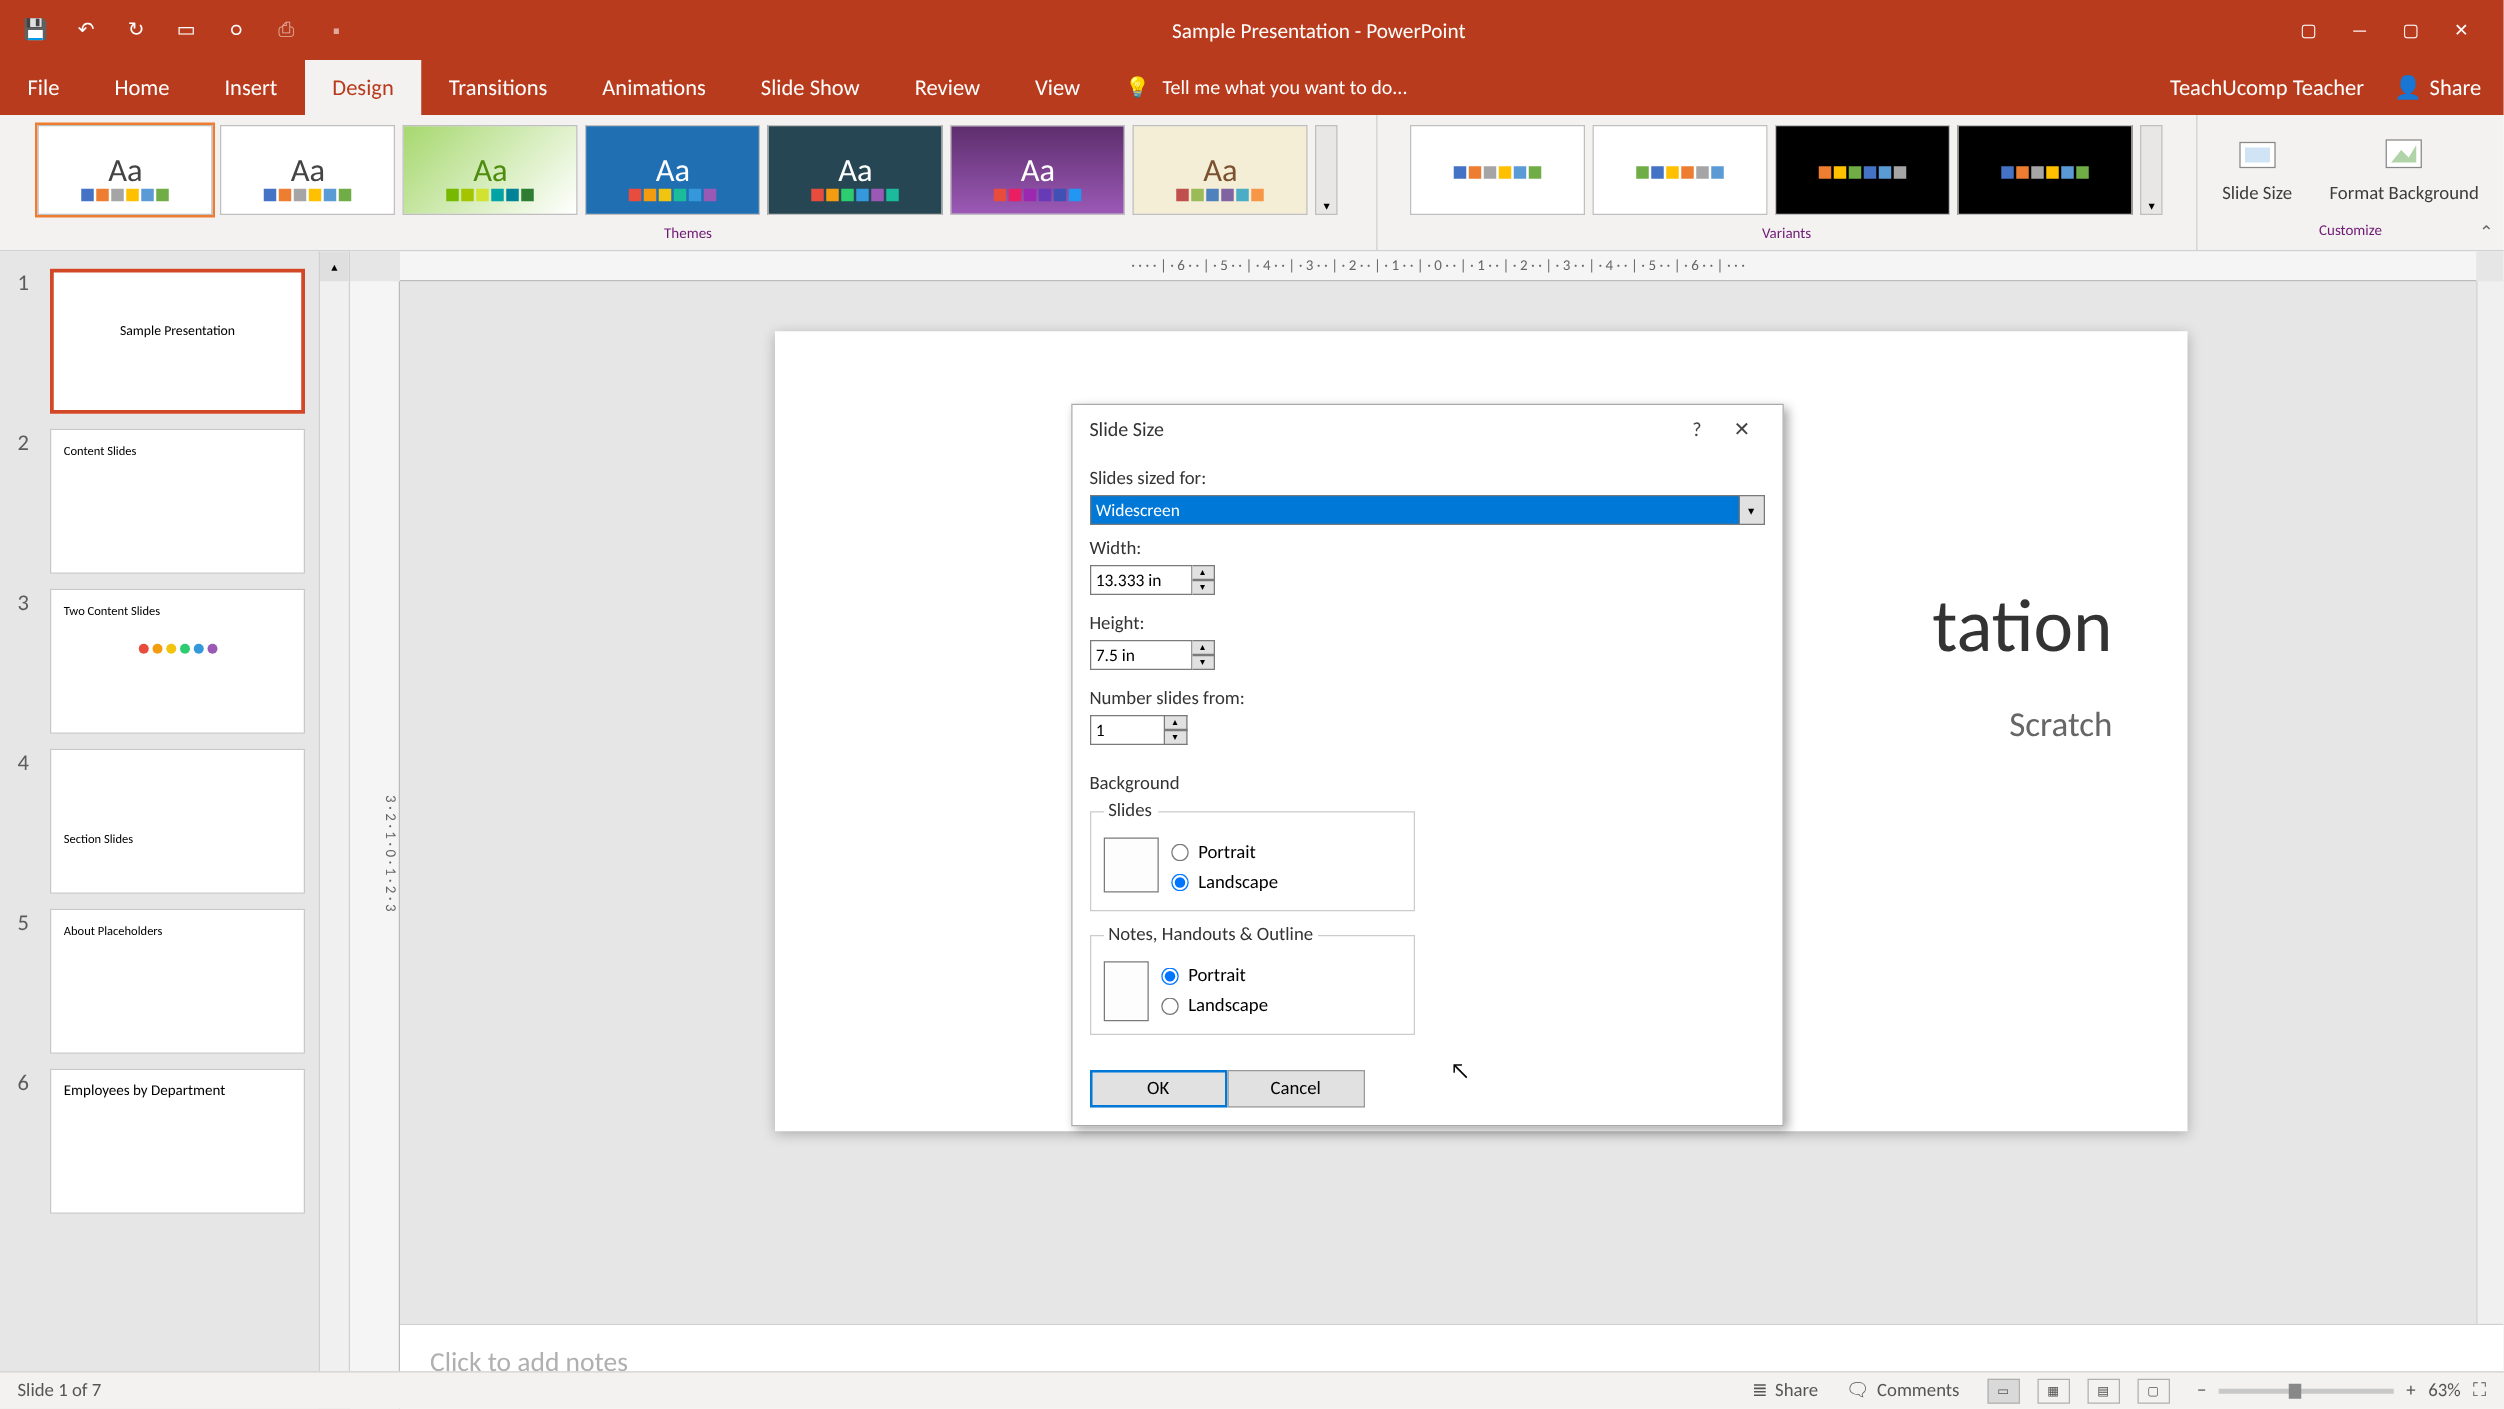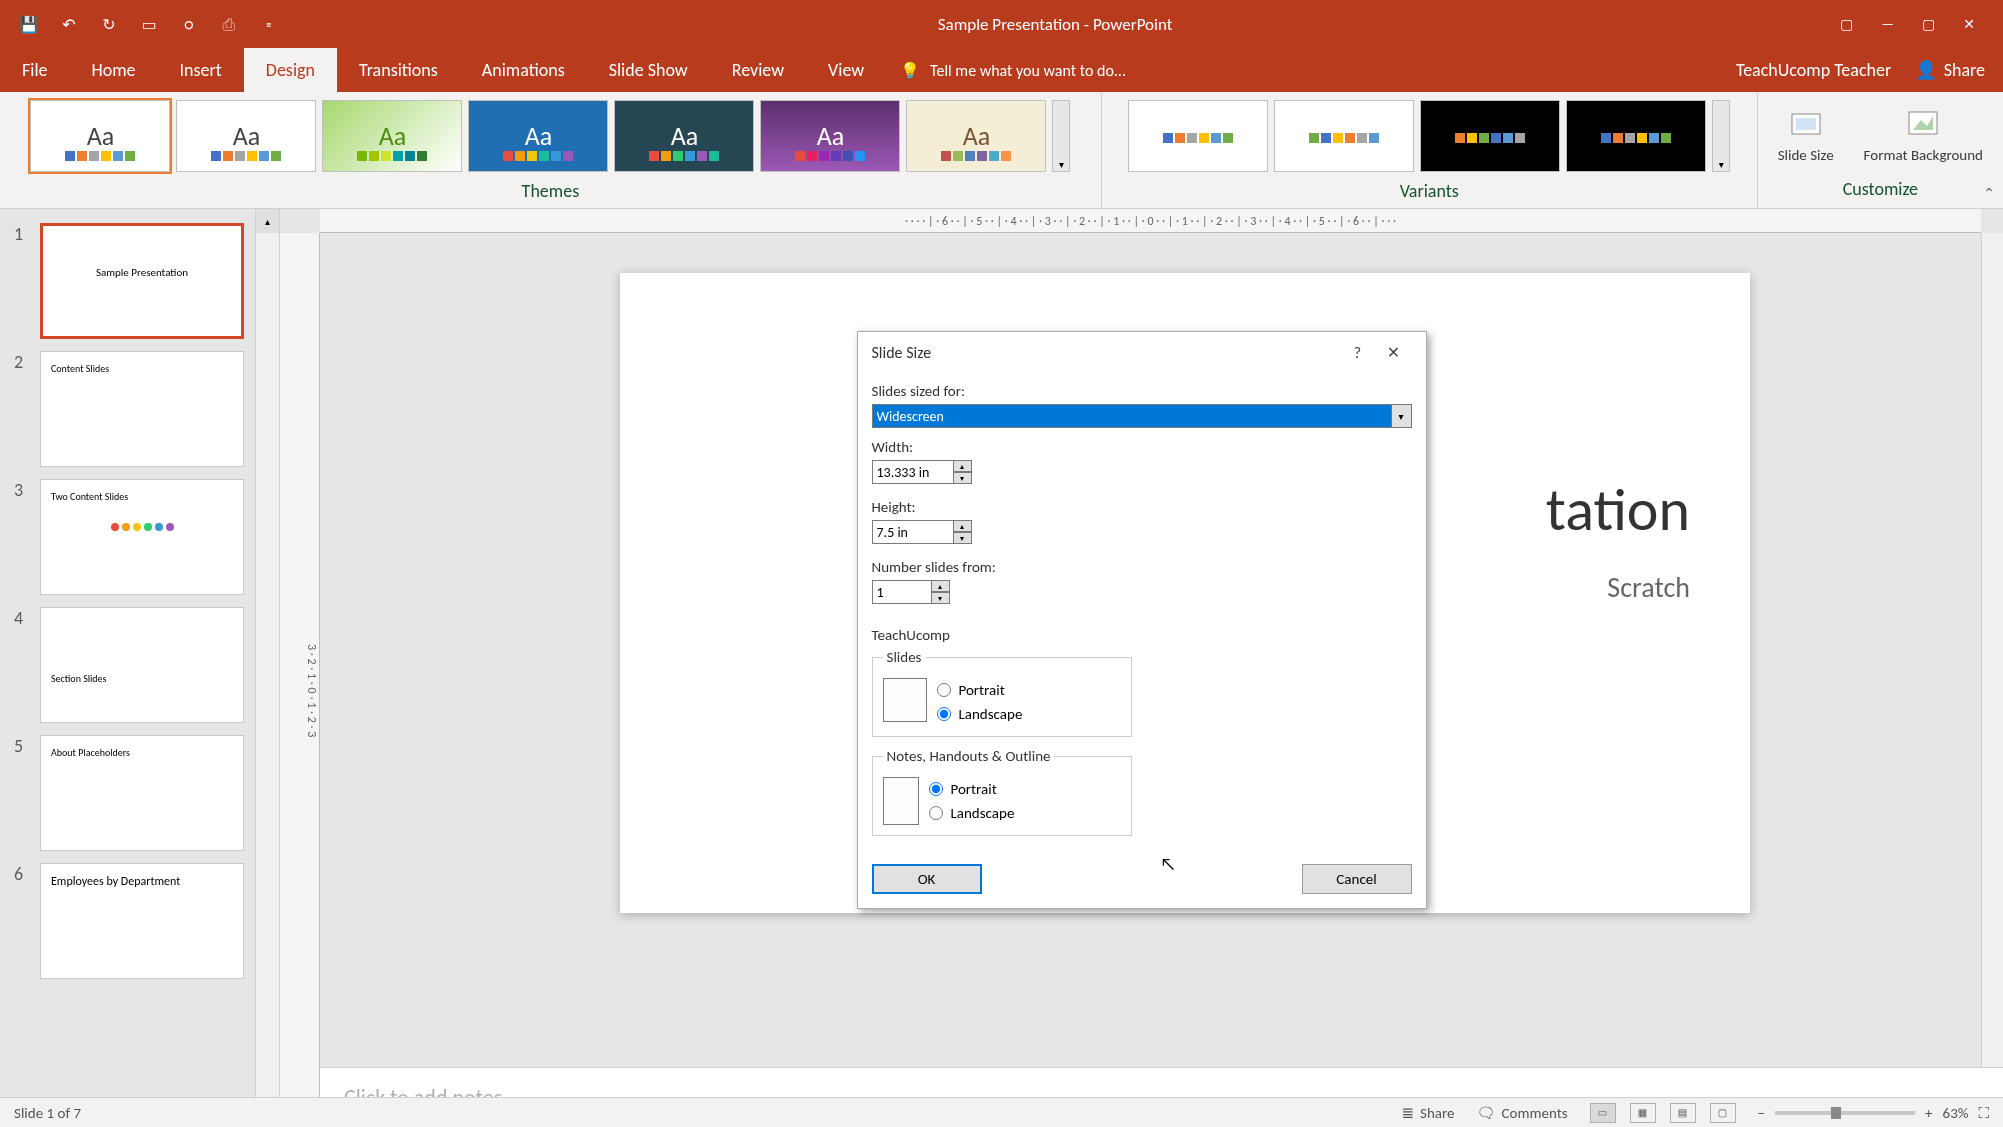--- a/index.html
+++ b/index.html
@@ -16,21 +16,21 @@
 .ribbon-tabs { height: 44px; background: #B83B1D; display: flex; align-items: stretch; }
 .tab { padding: 0 22px; display: flex; align-items: center; color: #fff; font-size: 18px; cursor: pointer; }
 .tab.active { background: #f3f2f1; color: #B83B1D; }
 .tell-me { flex: 1; display: flex; align-items: center; gap: 10px; color: #fff; padding-left: 14px; font-size: 16px; }
 .user-area { display: flex; align-items: center; gap: 24px; color: #fff; padding-right: 18px; font-size: 18px; }
 
 
 .ribbon { display: flex; border-bottom: 1px solid #d0d0d0; background: #f3f2f1; position: relative; }
 .ribbon-group { display: flex; flex-direction: column; align-items: center; border-right: 1px solid #d0d0d0; padding: 4px 6px 2px; }
 .group-row { display: flex; gap: 6px; padding: 4px 2px; align-items: center; }
-.group-label { font-size: 18px; color: #14532d; padding: 4px 0; }
+.group-label { font-size: 12px; color: #701a75; padding: 4px 0; }
 .theme-thumb { width: 140px; height: 72px; border: 1px solid #bfbfbf; background: #fff; display: flex; flex-direction: column; justify-content: center; align-items: center; position: relative; cursor: pointer; }
 .theme-thumb.sel { box-shadow: 0 0 0 2px #ed7d31; }
 .aa { font-size: 26px; }
 .color-strip { position: absolute; bottom: 10px; left: 0; right: 0; display: flex; justify-content: center; gap: 2px; }
 .color-strip span { width: 10px; height: 10px; }
 .drop-arrow { width: 18px; height: 72px; background: #e8e7e6; border: 1px solid #bfbfbf; display: flex; align-items: flex-end; justify-content: center; font-size: 10px; cursor: pointer; }
 .big-btn { display: flex; flex-direction: column; align-items: center; padding: 6px 12px; font-size: 15px; color: #3c3c3c; cursor: pointer; gap: 4px; }
 .big-btn svg { width: 36px; height: 36px; }
 .collapse-btn { position: absolute; right: 8px; bottom: 6px; font-size: 14px; color: #666; cursor: pointer; }
 
@@ -73,21 +73,21 @@
 .spinner { display: inline-flex; margin: 4px 0 10px; }
 .spinner input { width: 82px; height: 24px; border: 1px solid #7a7a7a; padding: 0 4px; font-size: 14px; }
 .spin-btns { width: 18px; display: flex; flex-direction: column; }
 .spin-btns div { flex: 1; border: 1px solid #7a7a7a; border-left: none; background: #e1e1e1; font-size: 8px; text-align: center; cursor: pointer; }
 fieldset { border: 1px solid #ccc; padding: 6px 10px 10px; margin-bottom: 10px; }
 legend { font-size: 15px; color: #333; padding: 0 4px; }
 .orient-row { display: flex; gap: 10px; padding-top: 6px; }
 .orient-icon { width: 44px; height: 44px; border: 1px solid #7a7a7a; background: #fdfdfd; }
 .radios label { display: flex; gap: 8px; font-size: 15px; padding: 3px 0; align-items: center; }
 .radios input { width: 14px; height: 14px; }
-.dlg-btns { display: flex; justify-content: space-between; gap: 18px; padding: 6px 14px 14px; }
+.dlg-btns { display: flex; justify-content: flex-start; padding: 6px 14px 14px; }
 .dlg-btns button { width: 110px; height: 30px; font-size: 15px; border: 1px solid #999; background: #e1e1e1; cursor: pointer; }
 .dlg-btns button.primary { border: 2px solid #0078d7; }
 
 
 .status { position: absolute; bottom: 0; left: 0; right: 0; height: 30px; background: #f3f2f1; border-top: 1px solid #d0d0d0; display: flex; align-items: center; padding: 0 14px; font-size: 15px; color: #555; gap: 22px; }
 .status .sp { flex: 1; }
 .status .sbtn { display: flex; gap: 6px; align-items: center; cursor: pointer; }
 .view-btns { display: flex; gap: 14px; }
 .view-btn { width: 26px; height: 20px; border: 1px solid #b0b0b0; display: flex; align-items: center; justify-content: center; font-size: 10px; cursor: pointer; }
 .view-btn.act { background: #d9d9d9; }
@@ -395,21 +395,21 @@
                 <div class="fld-label">Number slides from:</div>
                 <div class="spinner">
                   <input style="width: 60px;" value="1">
                   <div class="spin-btns">
                       <div>▴</div>
                       <div>▾</div>
                     </div>
                 </div>
               </div>
               <div class="dlg-right">
-                <div class="fld-label" style="margin-bottom:4px">TeachUcomp</div>
+                <div class="fld-label" style="margin-bottom:4px">Background</div>
                 <fieldset>
                   <legend>Slides</legend>
                   <div class="orient-row">
                     <div class="orient-icon"></div>
                     <div class="radios">
                       <label>
                           <input type="radio" name="so" style="">
                           <span>Portrait</span>
                         </label>
                       <label>

